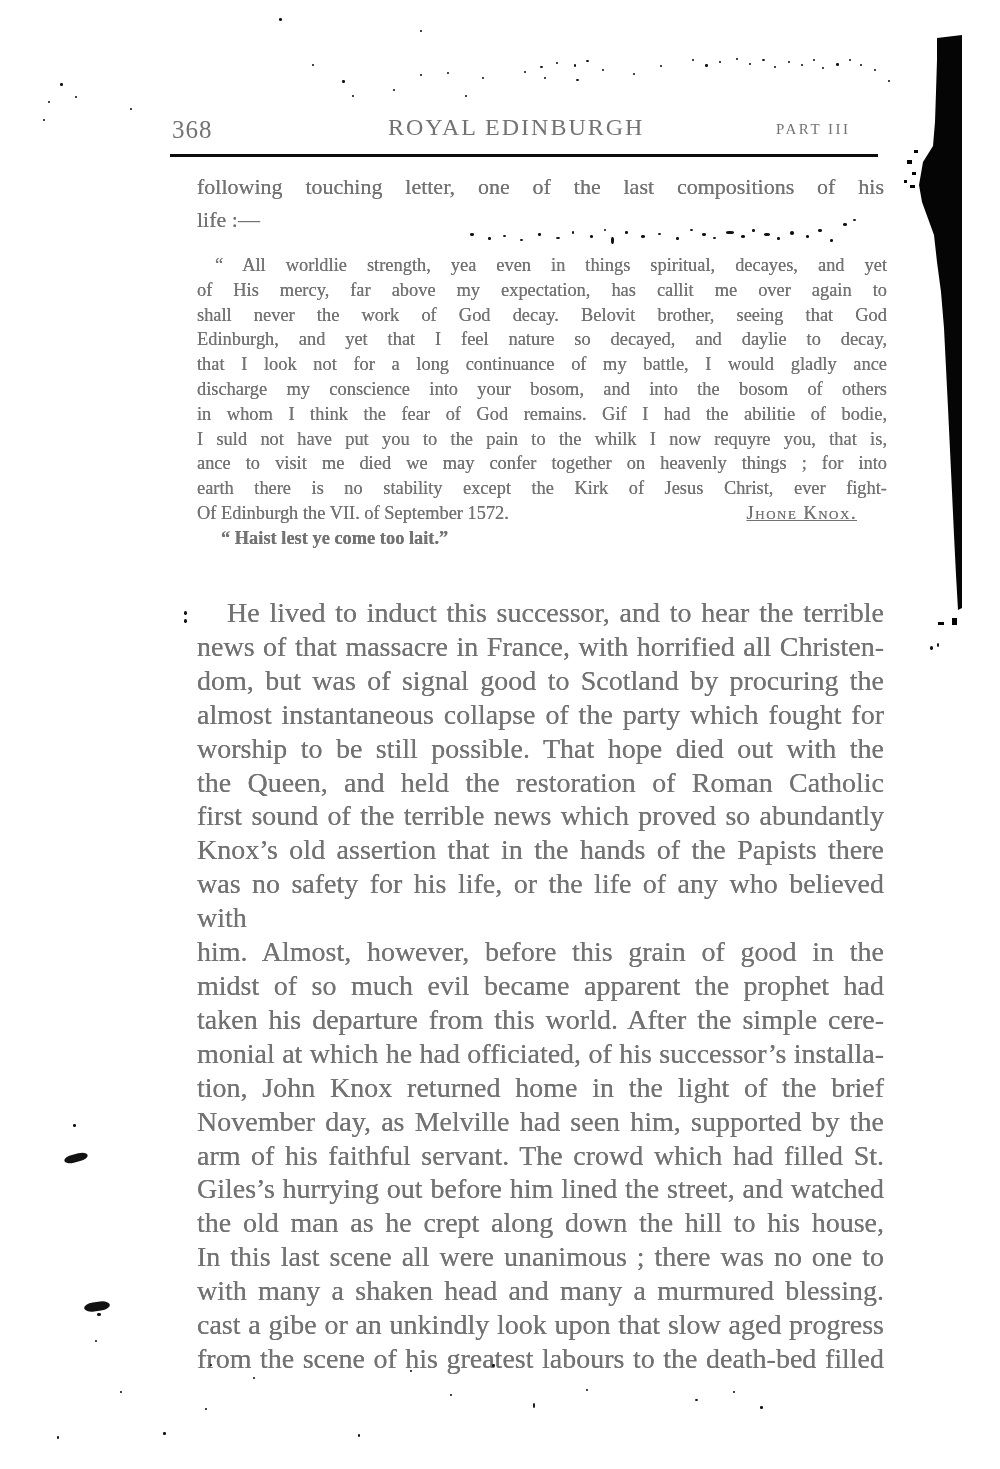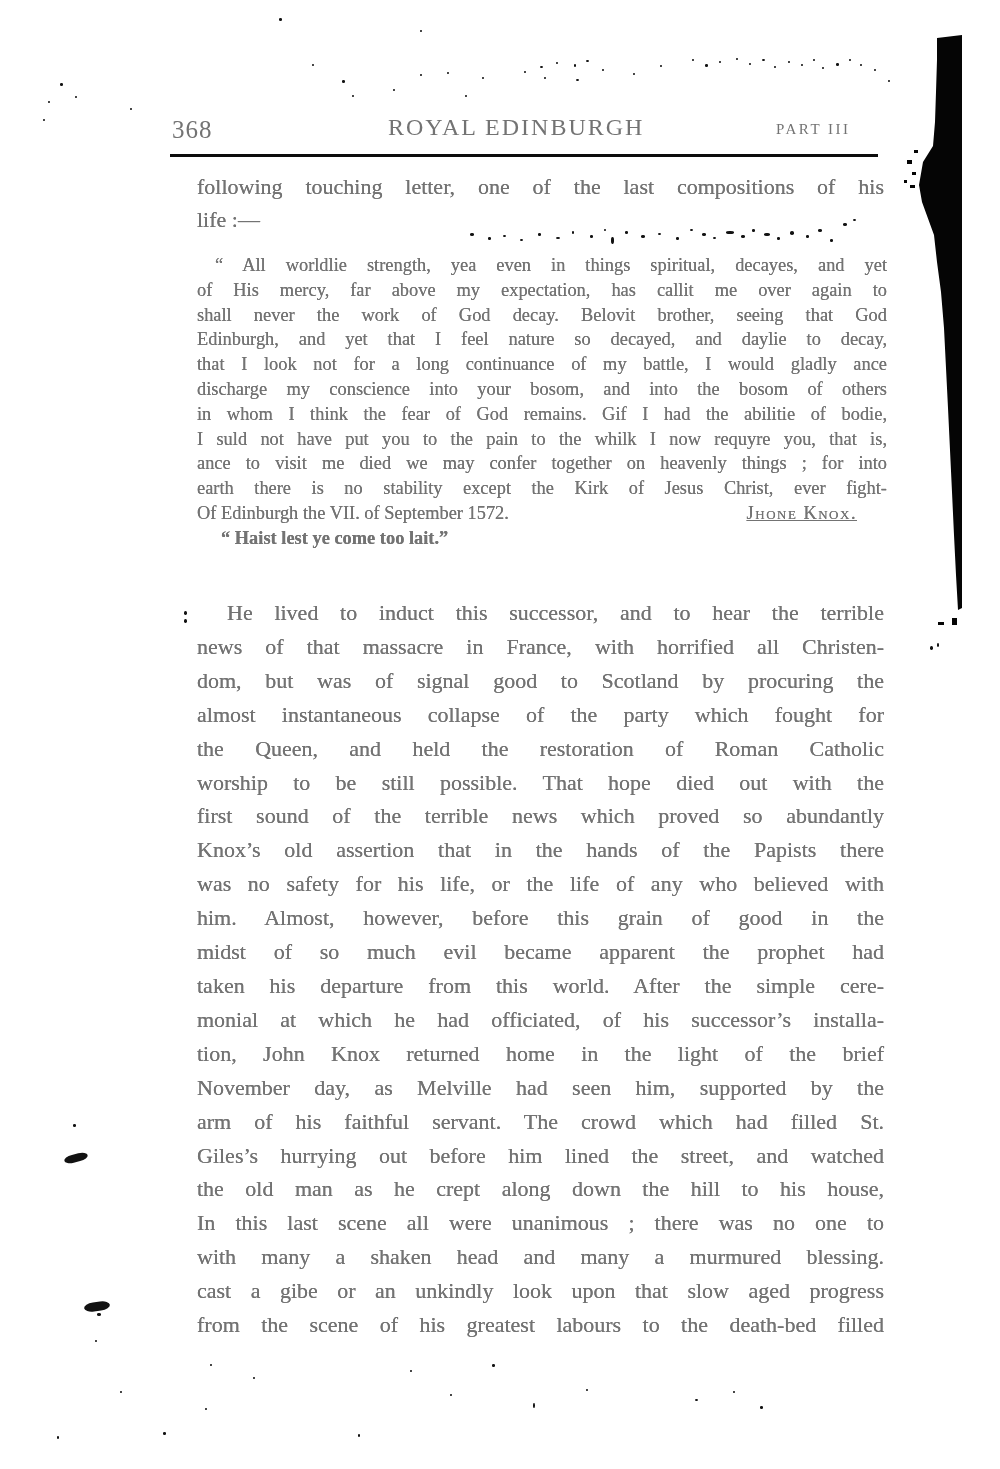--- a/index.html
+++ b/index.html
@@ -27,21 +27,21 @@
     font-size:15px;letter-spacing:2.5px;white-space:nowrap;
   }
   .head-rule{
     position:absolute;left:170px;top:154px;width:708px;height:3px;
     background:#0c0c0c;
   }
   
   .textblock{position:absolute;left:178px;width:687px;margin-left:19px;}
   .intro  {top:170px;font-size:22px;line-height:33px;}
   .letter {top:253px;width:690px;font-size:18.4px;line-height:24.8px;}
-  .mainpar{top:596px;font-size:22px;line-height:33.9px;}
+  .mainpar{top:596px;font-size:28px;line-height:33.9px;}
 
   .tline{
     text-align:justify;
     text-align-last:justify;
     text-shadow:0 0 .45px currentColor;
   }
   .tline-short{text-align-last:left;}
   .sig-row{
     display:flex;justify-content:space-between;
     padding-right:30px;
@@ -87,22 +87,22 @@
       <span class="sig-name">Jhone Knox.</span>
     </div>
     <div class="ps-line">“ Haist lest ye come too lait.”</div>
   </div>
 
   <div class="textblock mainpar">
       <div class="tline" style="padding-left: 30px;">He lived to induct this successor, and to hear the terrible</div>
       <div class="tline">news of that massacre in France, with horrified all Christen-</div>
       <div class="tline">dom, but was of signal good to Scotland by procuring the</div>
       <div class="tline">almost instantaneous collapse of the party which fought for</div>
+      <div class="tline">worship to be still possible.  That hope died out with the</div>
       <div class="tline">the Queen, and held the restoration of Roman Catholic</div>
-      <div class="tline">worship to be still possible.  That hope died out with the</div>
       <div class="tline">first sound of the terrible news which proved so abundantly</div>
       <div class="tline">Knox’s old assertion that in the hands of the Papists there</div>
       <div class="tline">was no safety for his life, or the life of any who believed with</div>
       <div class="tline">him.  Almost, however, before this grain of good in the</div>
       <div class="tline">midst of so much evil became apparent the prophet had</div>
       <div class="tline">taken his departure from this world.  After the simple cere-</div>
       <div class="tline">monial at which he had officiated, of his successor’s installa-</div>
       <div class="tline">tion, John Knox returned home in the light of the brief</div>
       <div class="tline">November day, as Melville had seen him, supported by the</div>
       <div class="tline">arm of his faithful servant.  The crowd which had filled St.</div>

